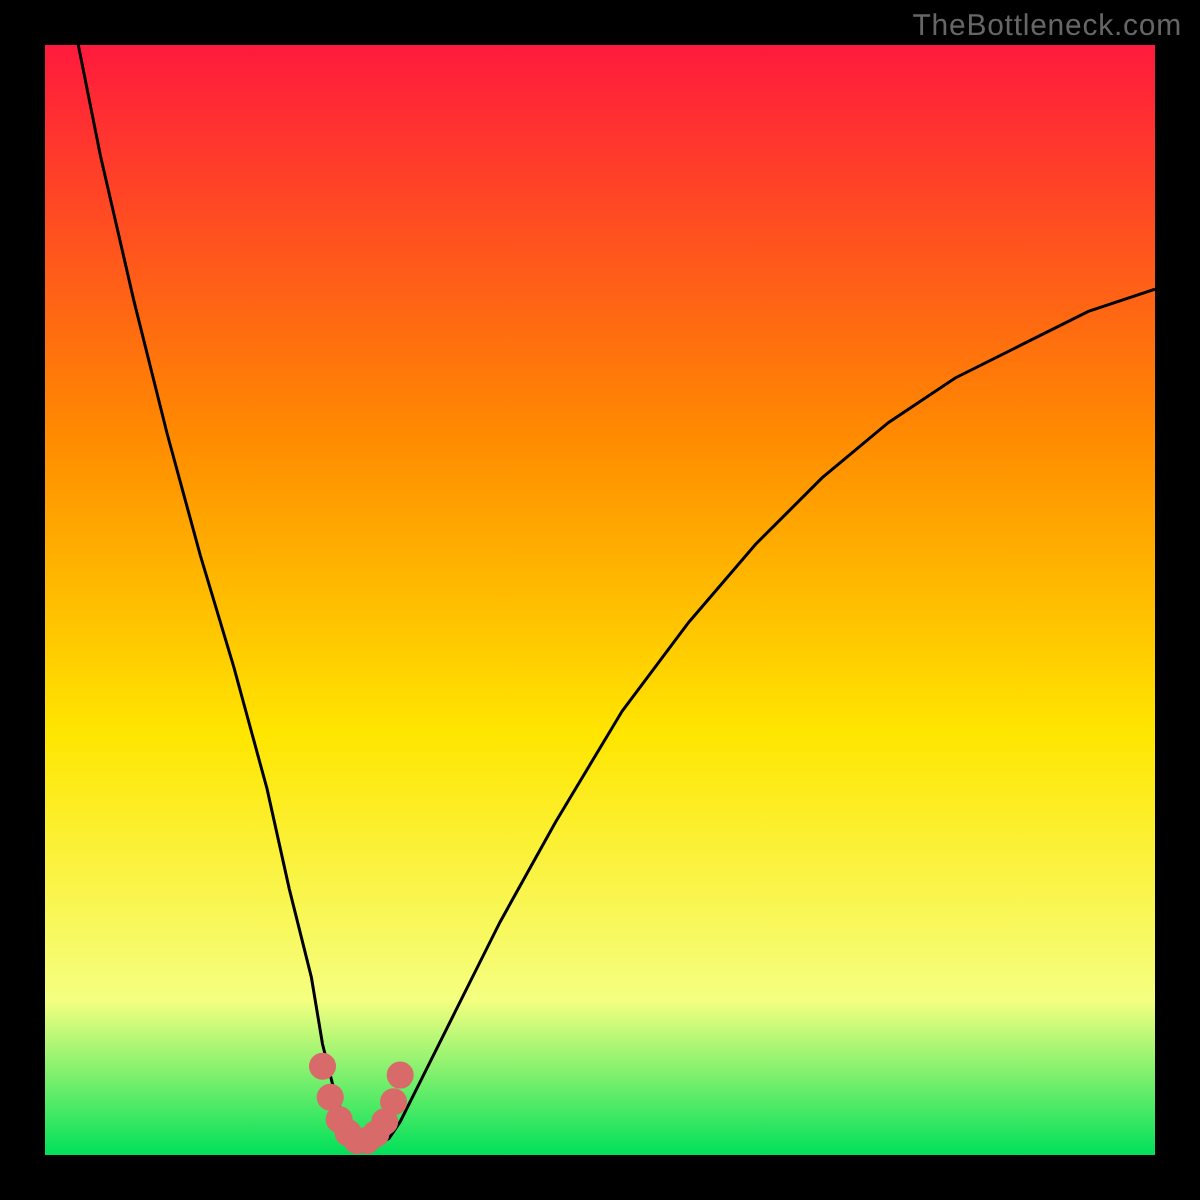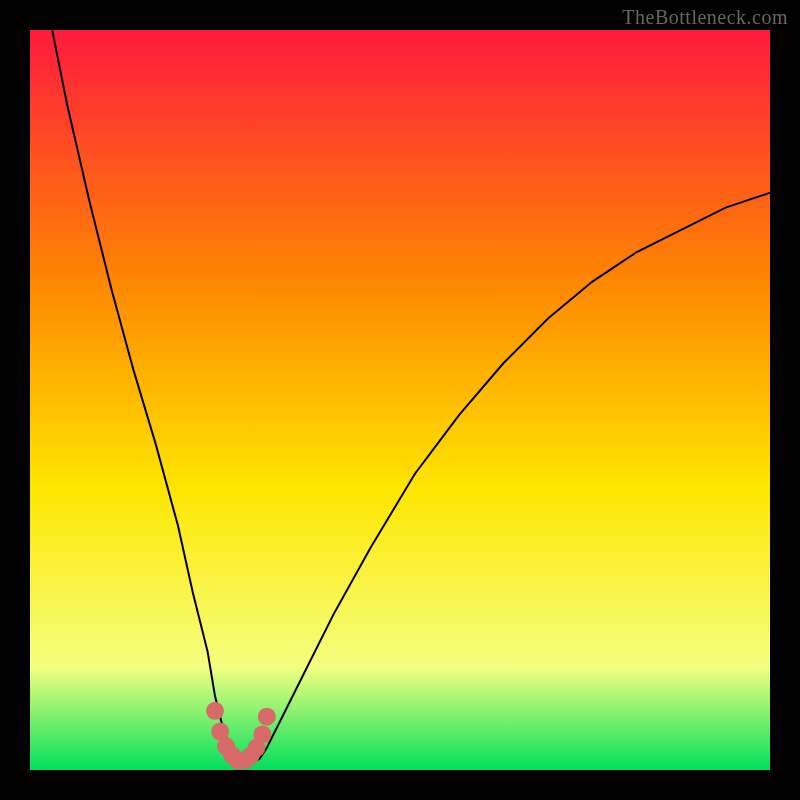--- a/index.html
+++ b/index.html
@@ -19,21 +19,20 @@
   }
   .watermark {
     position: absolute;
     top: 6px;
     right: 12px;
     color: #666;
     font-size: 20px;
     letter-spacing: 0.5px;
     font-weight: 500;
     z-index: 20;
-    font-family: Liberation Serif, serif;
   }
   svg.plot {
     position: absolute;
     left: 30px;
     top: 30px;
     width: 740px;
     height: 740px;
   }
 </style>
 </head>

